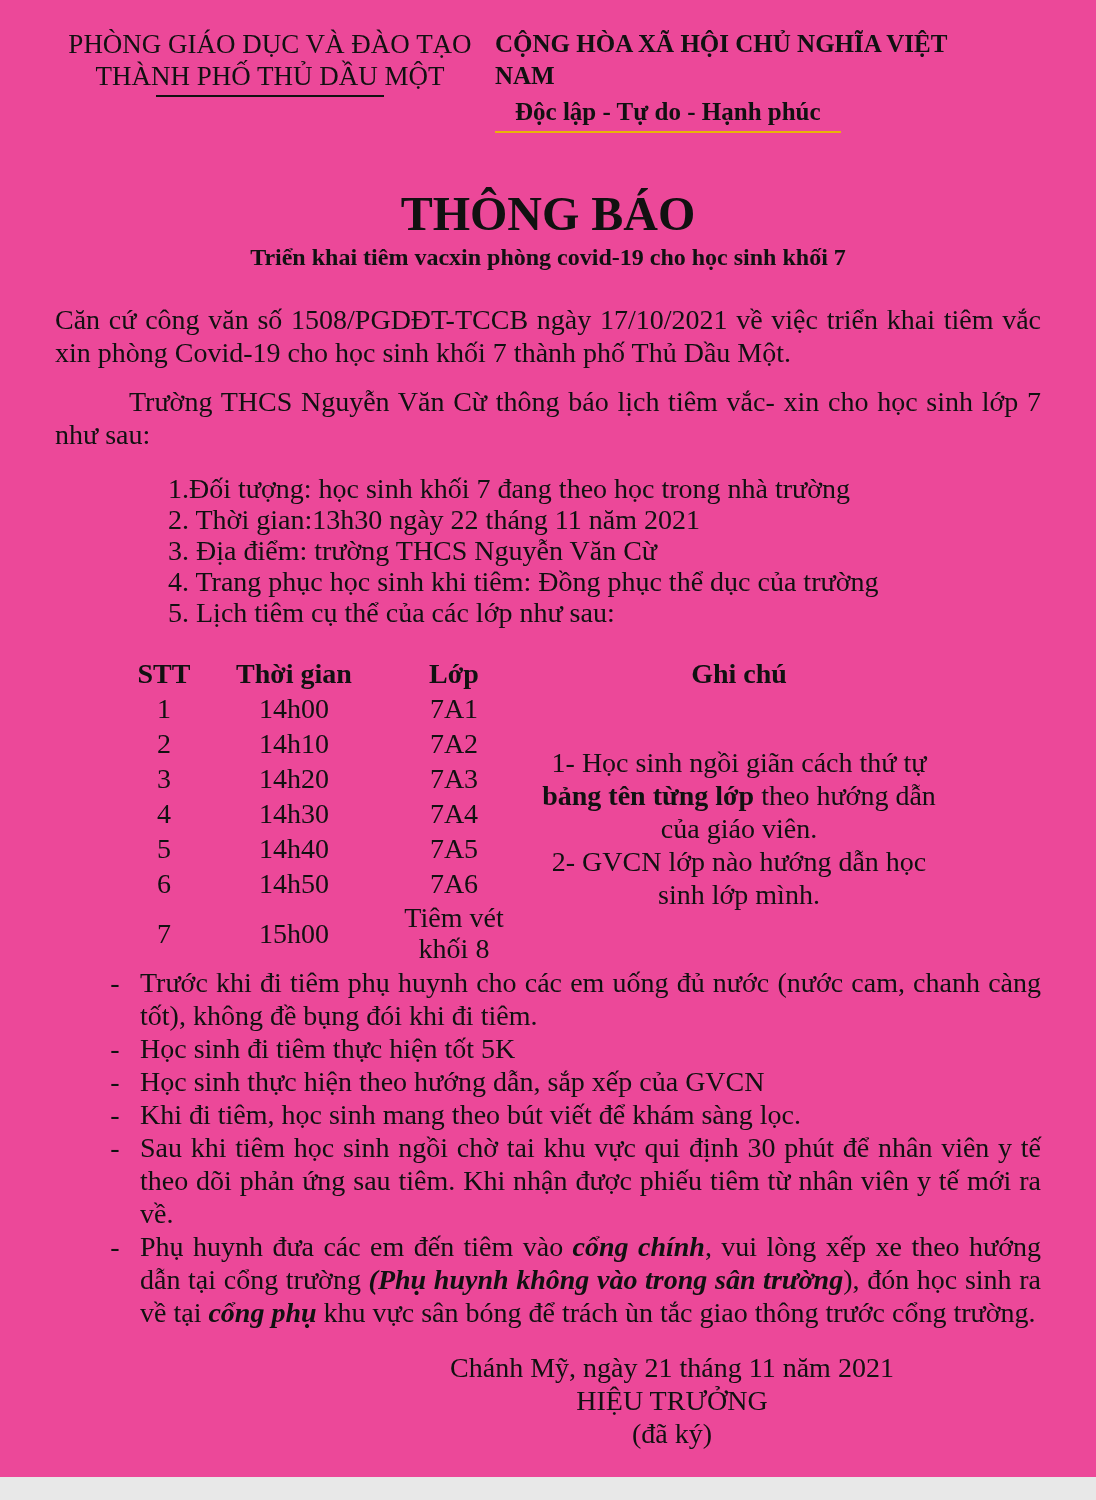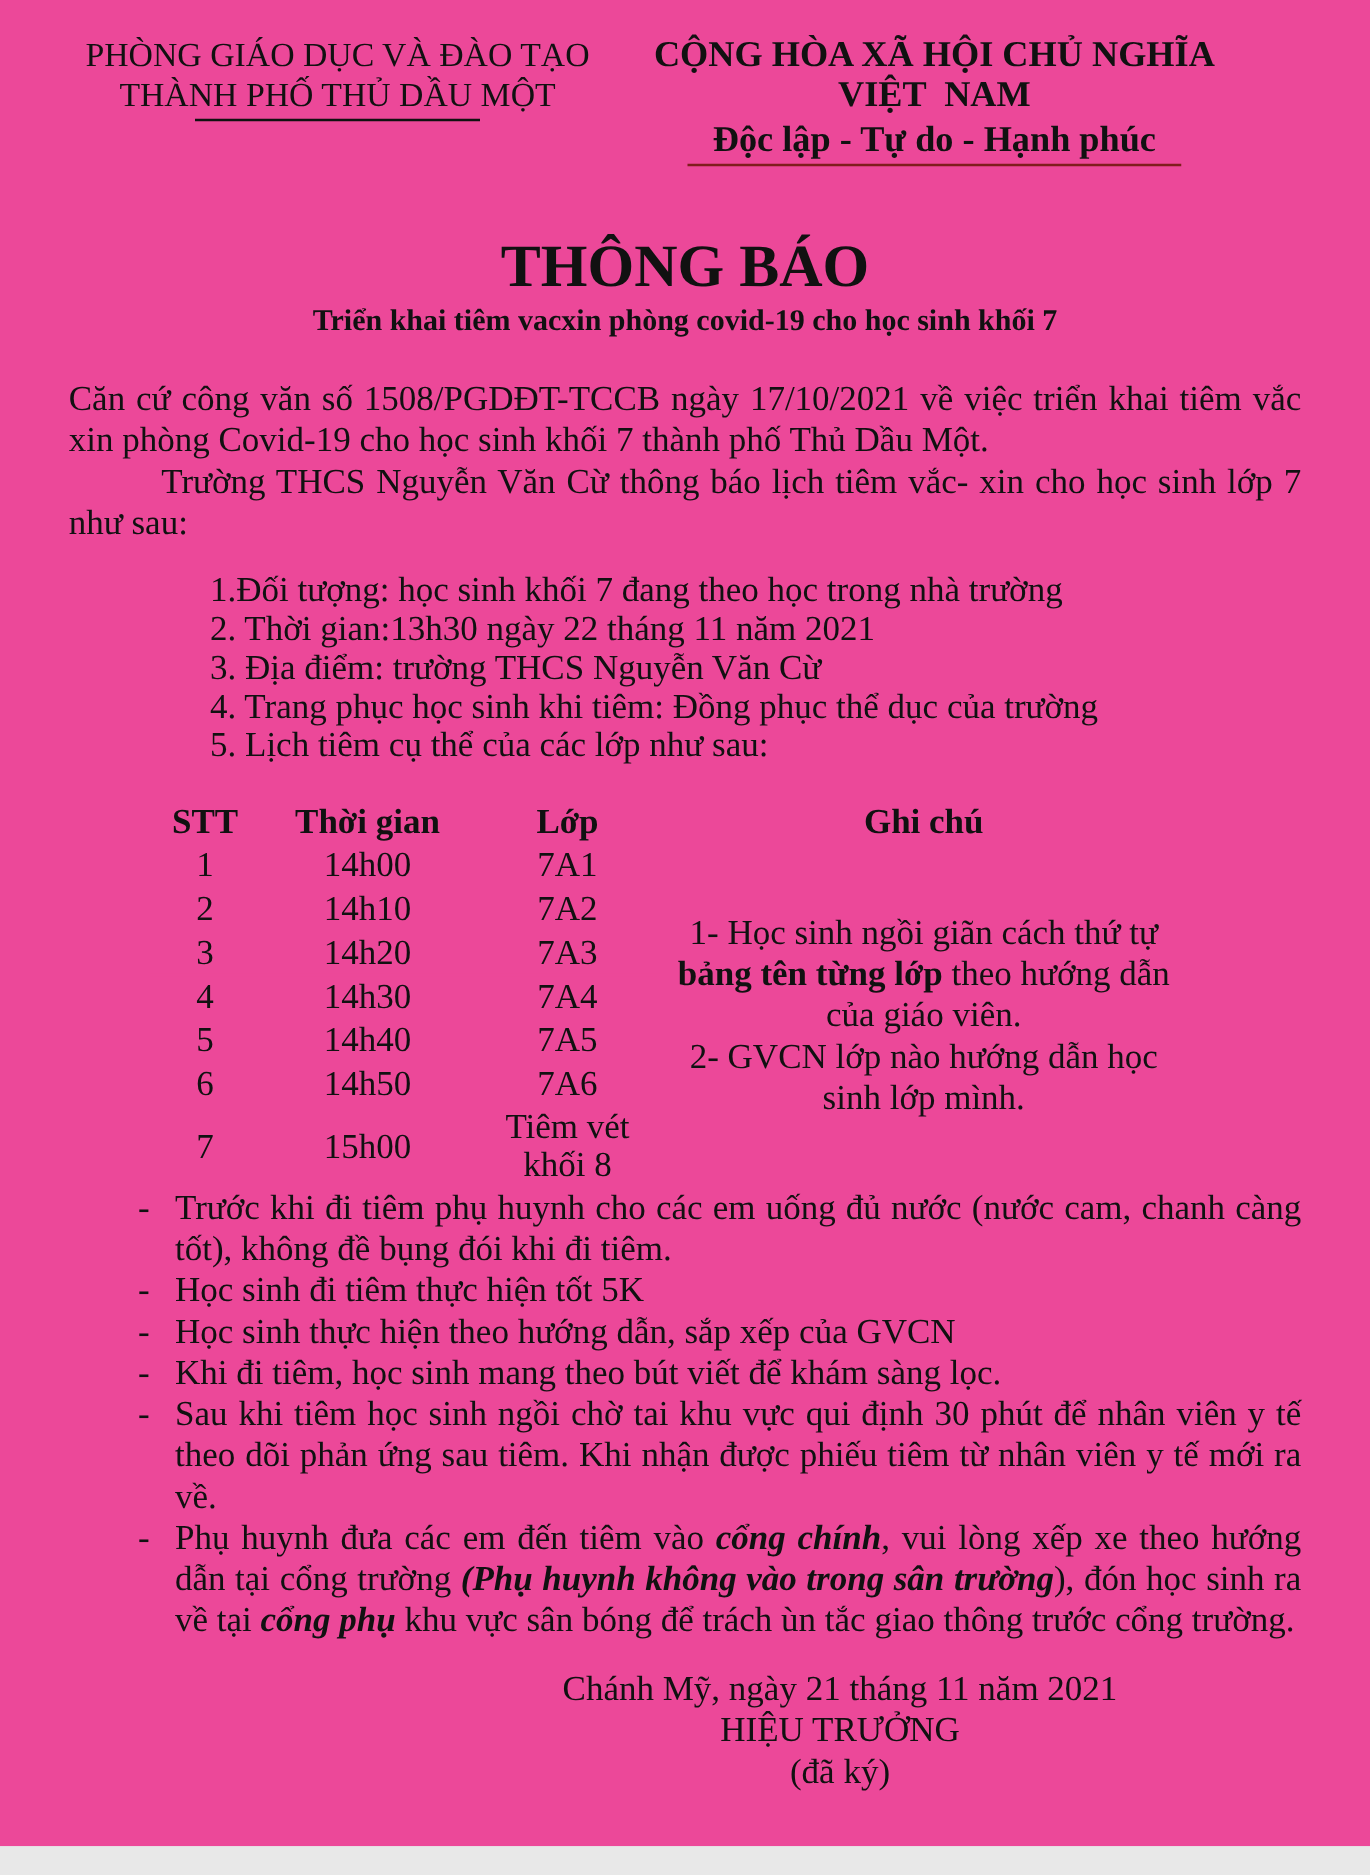--- a/index.html
+++ b/index.html
@@ -16,33 +16,33 @@
     padding:28px 55px 0 55px;
     overflow:hidden;
   }
   .b{font-weight:bold;}
   .bi{font-weight:bold;font-style:italic;}
   .pre{white-space:pre-wrap;}
 
   
   .doc-header{display:flex;align-items:flex-start;}
   .hdr-left{width:430px;text-align:center;font-size:27px;line-height:32px;}
-  .hdr-right{width:505px;text-align:center;font-size:29px;line-height:32px;margin-left:10px;}
+  .hdr-right{width:505px;font-size:25px;line-height:32px;margin-left:10px;}
   .org-underline{width:228px;border-top:2px solid #111;margin:3px auto 0 auto;height:0;}
   .motto-wrap{margin-top:4px;}
-  .motto{display:inline-block;border-bottom:2px solid #7f1d1d;padding:0 20px 3px 20px;}
+  .motto{display:inline-block;border-bottom:2px solid #eab308;padding:0 20px 3px 20px;}
 
   
   .title-block{margin-top:58px;text-align:center;}
   .title-main{font-size:48px;line-height:46px;font-weight:bold;}
   .title-sub{font-size:24px;line-height:40px;font-weight:bold;}
 
   
   .body-block{margin-top:26px;}
-  .para{ text-align:justify; }
+  .para{ text-align:justify;margin-top:16px; }
   .para.indented{text-indent:74px;}
 
   
   .num-list{margin-top:22px;margin-left:113px;line-height:31px;}
   .num-list > div{margin-bottom:0;}
 
   
   table.schedule{
     border-collapse:collapse;
     margin-top:26px;

